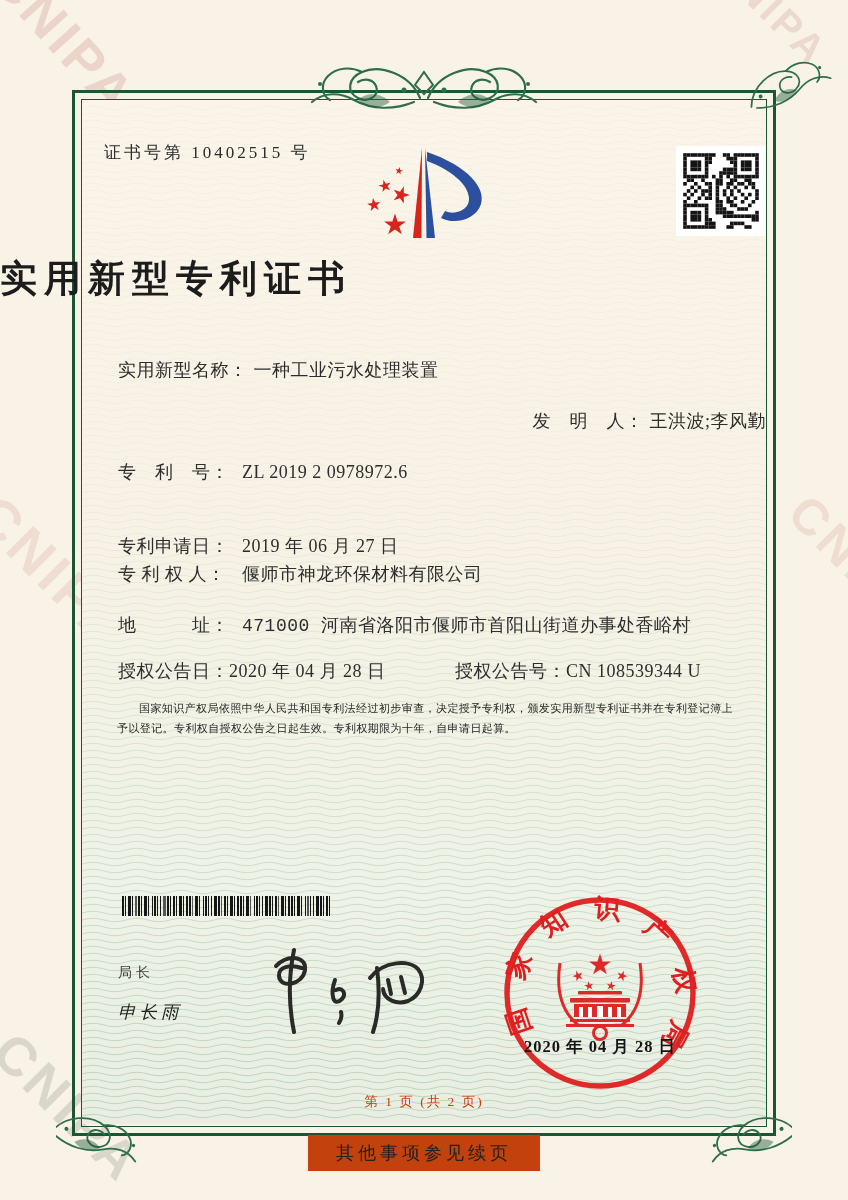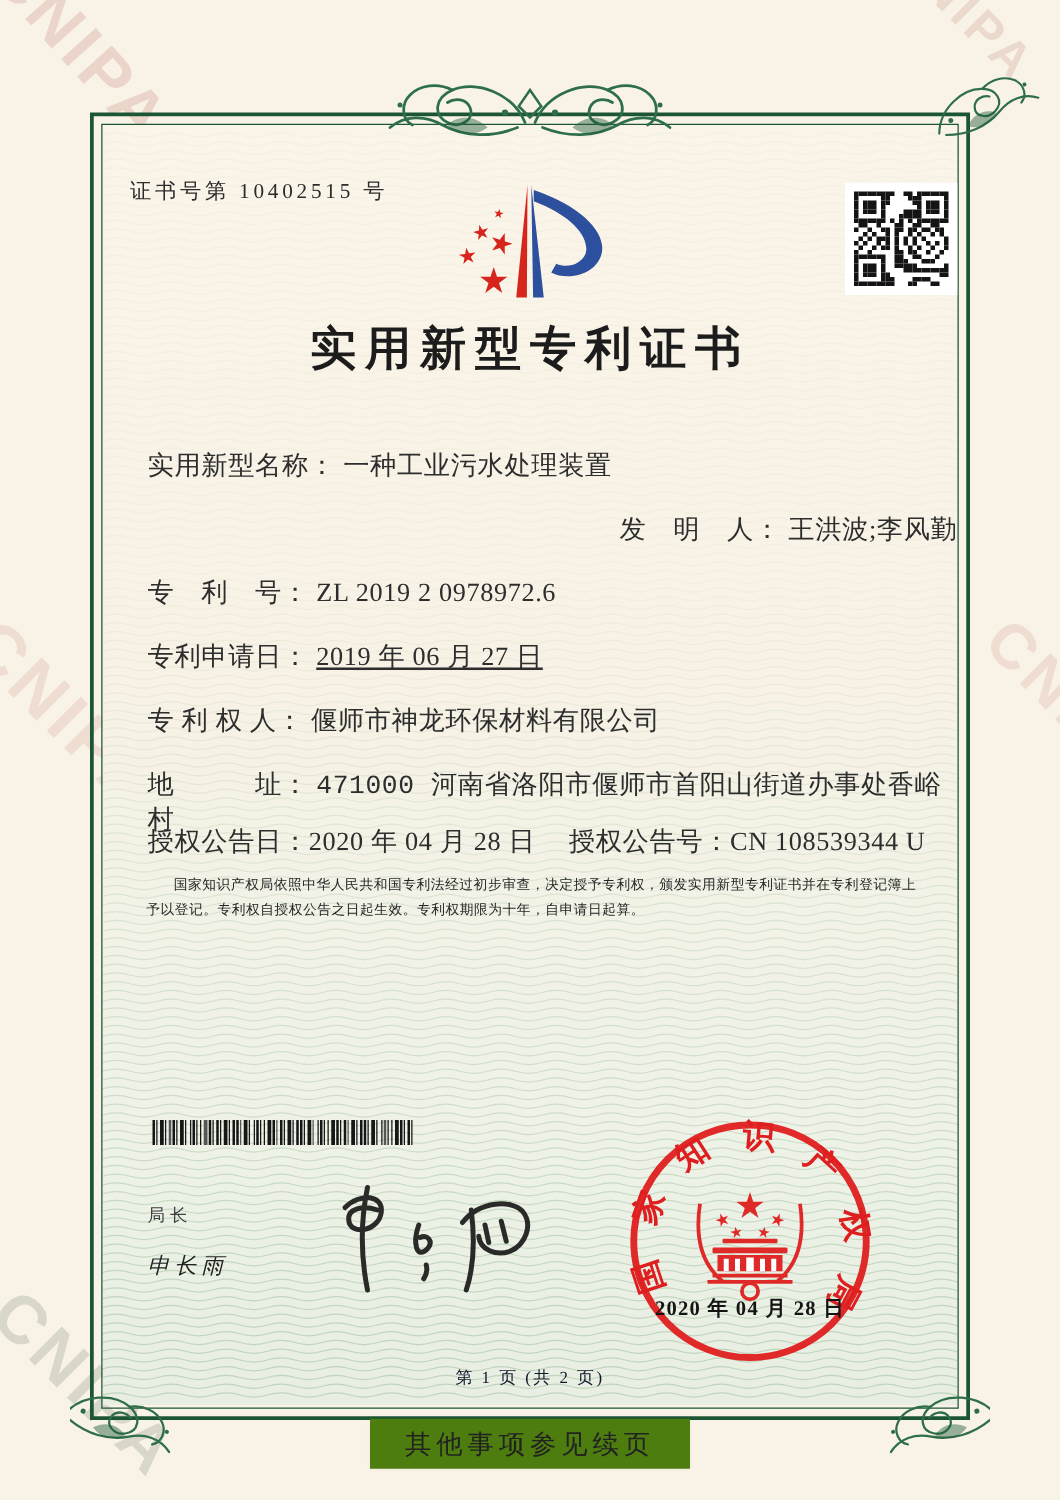--- a/index.html
+++ b/index.html
@@ -23,46 +23,46 @@
     border:3px solid #1b5534;
   }
   .frame-inner{
     left:81px;top:99px;width:684px;height:1026px;
     border:1px solid #1b5534;
   }
   .cert-no{
     left:104px;top:141px;font-size:17px;letter-spacing:3px;color:#2b2b2b;
   }
   .title{
-    left:0;right:0;top:254px;text-align:center;
+    left:0;right:0;top:254px;text-align:left;
     font-size:37px;font-weight:bold;letter-spacing:7px;color:#1c1c1c;
   }
-  .row{left:118px;width:648px;font-size:21px;color:#2d2d2d;letter-spacing:0.5px;}
+  .row{left:118px;width:648px;font-size:18px;color:#2d2d2d;letter-spacing:0.5px;}
   .row .lbl{display:inline-block;min-width:118px;}
   .row .val{margin-left:6px;}
   .grant-no{position:absolute;left:337px;top:0;}
   .paras{
     left:117px;top:699px;width:616px;text-align:justify;
     font-size:11px;line-height:1.78;letter-spacing:0.4px;color:#262626;
   }
   .paras p{margin:0;text-indent:2em;}
   .sig-title{left:118px;top:964px;font-size:14px;letter-spacing:4px;color:#404040;}
   .sig-name{left:118px;top:1000px;font-size:17.5px;letter-spacing:4px;color:#222;font-style:italic;}
   .seal-date{
     left:503px;top:1036px;width:194px;text-align:center;
     font-size:16.5px;font-weight:600;color:#141414;letter-spacing:1px;
   }
   .page-indicator{
     left:0;right:0;top:1093px;text-align:center;
-    font-size:13.5px;letter-spacing:2px;color:#0f172a;
+    font-size:13.5px;letter-spacing:2px;color:#c2410c;
   }
   .continuation{
     left:50%;top:1135px;transform:translateX(-50%);
-    background:#4d7c0f;padding:6px 28px;
-    font-size:21px;letter-spacing:4px;color:#222;white-space:nowrap;
+    background:#c2410c;padding:6px 28px;
+    font-size:18px;letter-spacing:4px;color:#222;white-space:nowrap;
     box-shadow:0 0 4px rgba(0,0,0,0.04);
   }
   svg{display:block;}
 </style>
 </head>
 <body>
 
 <svg width="0" height="0" style="position:absolute" aria-hidden="true">
   <defs>
     <g id="scroll" stroke="#2e6e48" stroke-width="2.2" fill="none" stroke-linecap="round">
@@ -511,21 +511,21 @@
 
 <div class="abs row" style="top:358px;">
   <span class="lbl">实用新型名称：</span><span class="val">一种工业污水处理装置</span>
 </div>
 <div class="abs row" style="top:409px;text-align:right;">
   <span class="lbl">发　明　人：</span><span class="val">王洪波;李风勤</span>
 </div>
 <div class="abs row" style="top:460px;">
   <span class="lbl">专　利　号：</span><span class="val">ZL 2019 2 0978972.6</span>
 </div>
-<div class="abs row" style="top:511px;text-decoration:underline;">
+<div class="abs row" style="top:534px;">
   <span class="lbl">专利申请日：</span><span class="val">2019 年 06 月 27 日</span>
 </div>
 <div class="abs row" style="top:562px;">
   <span class="lbl">专 利 权 人：</span><span class="val">偃师市神龙环保材料有限公司</span>
 </div>
 <div class="abs row" style="top:613px;font-family:Liberation Mono, monospace;">
   <span class="lbl">地　　　址：</span><span class="val">471000 河南省洛阳市偃师市首阳山街道办事处香峪村</span>
 </div>
 <div class="abs row" style="top:659px;position:absolute;">
   <span>授权公告日：</span><span>2020 年 04 月 28 日</span>

